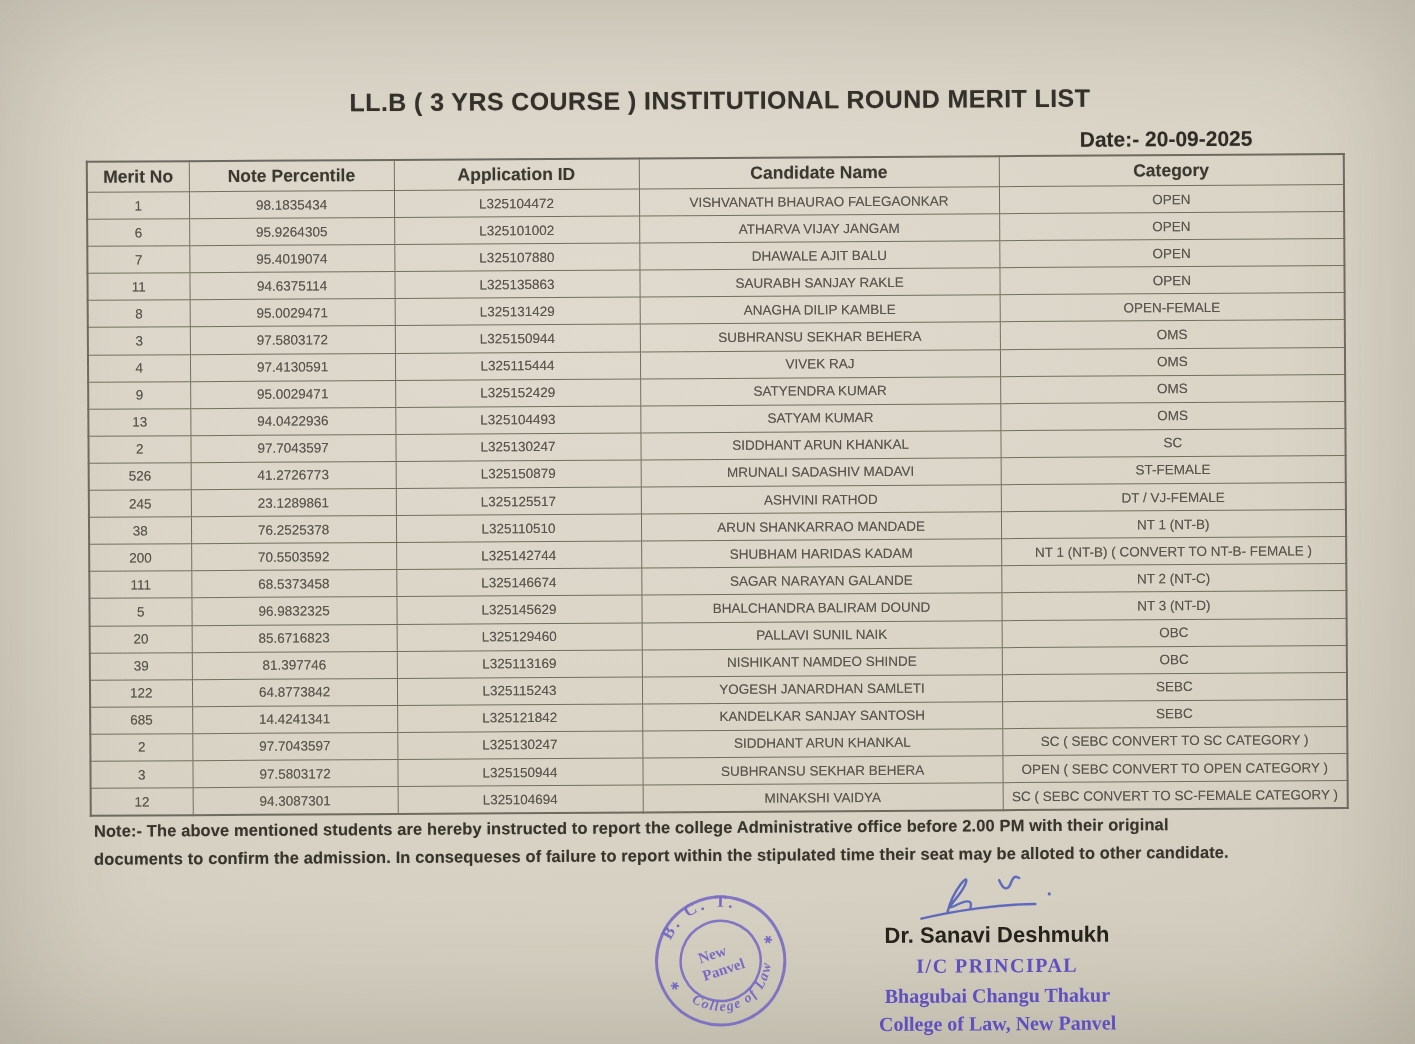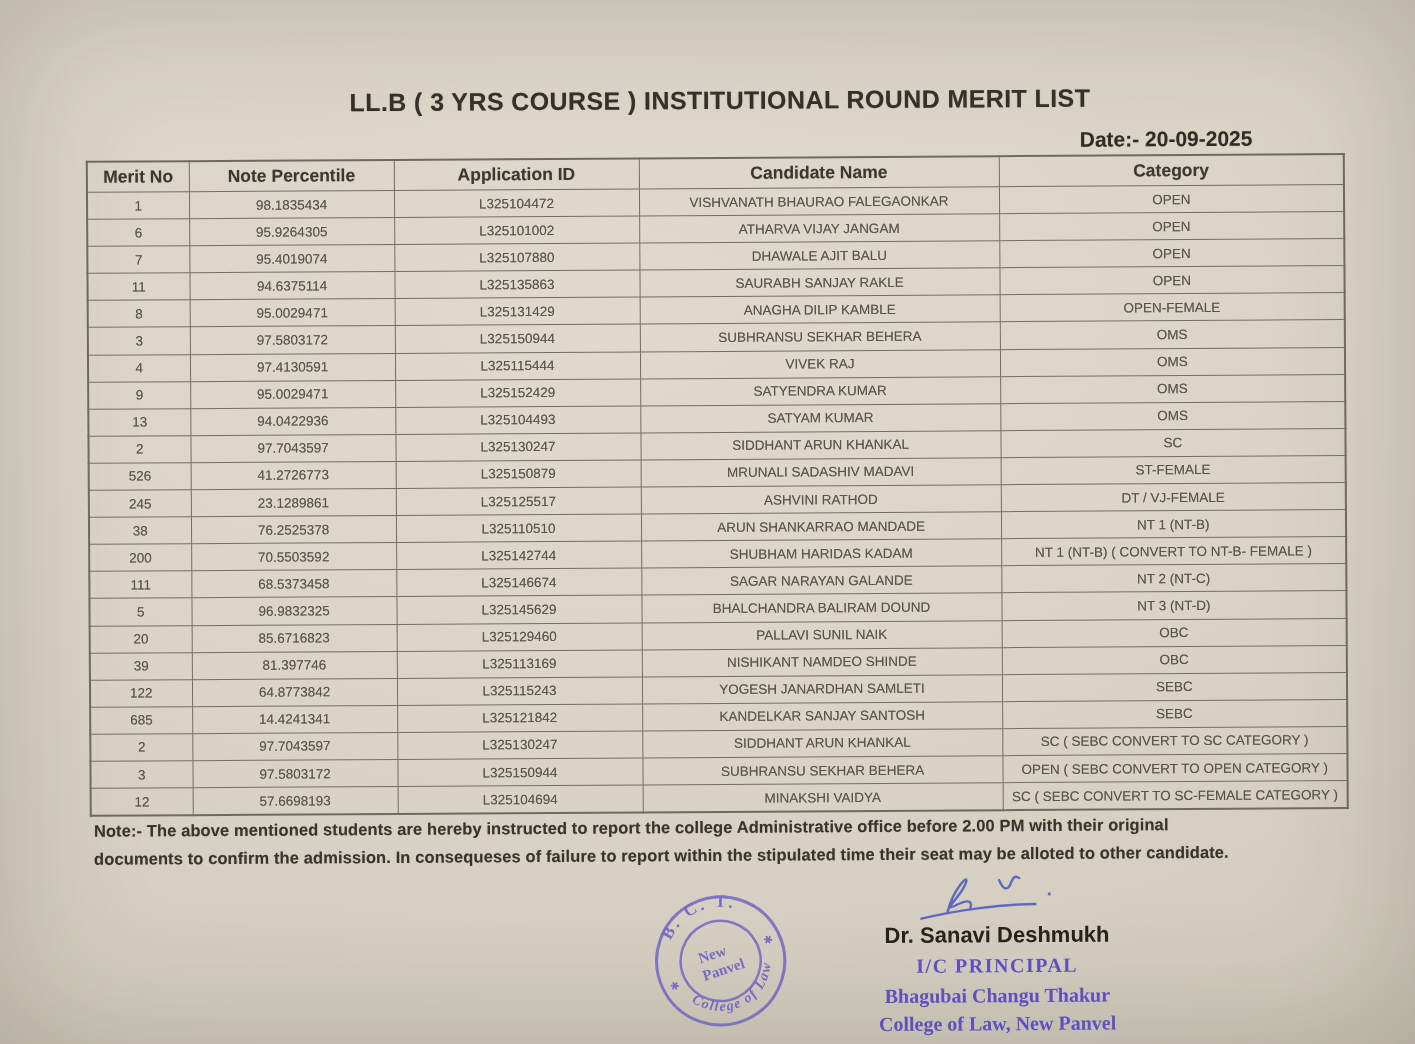--- a/index.html
+++ b/index.html
@@ -292,21 +292,21 @@
         </tr>
         <tr>
           <td>3</td>
           <td>97.5803172</td>
           <td>L325150944</td>
           <td>SUBHRANSU SEKHAR BEHERA</td>
           <td>OPEN  ( SEBC CONVERT TO OPEN CATEGORY )</td>
         </tr>
         <tr>
           <td>12</td>
-          <td>57.6698193</td>
+          <td>94.3087301</td>
           <td>L325104694</td>
           <td>MINAKSHI VAIDYA</td>
           <td>SC ( SEBC CONVERT TO SC-FEMALE CATEGORY )</td>
         </tr>
       </tbody>
   </table>
 
   <div class="note">
     <span>Note:- The above mentioned students are hereby instructed to report the college Administrative office before 2.00 PM with their original</span><br>
     <span>documents to confirm the admission. In consequeses of failure to report within the stipulated time their seat may be alloted to other candidate.</span>

